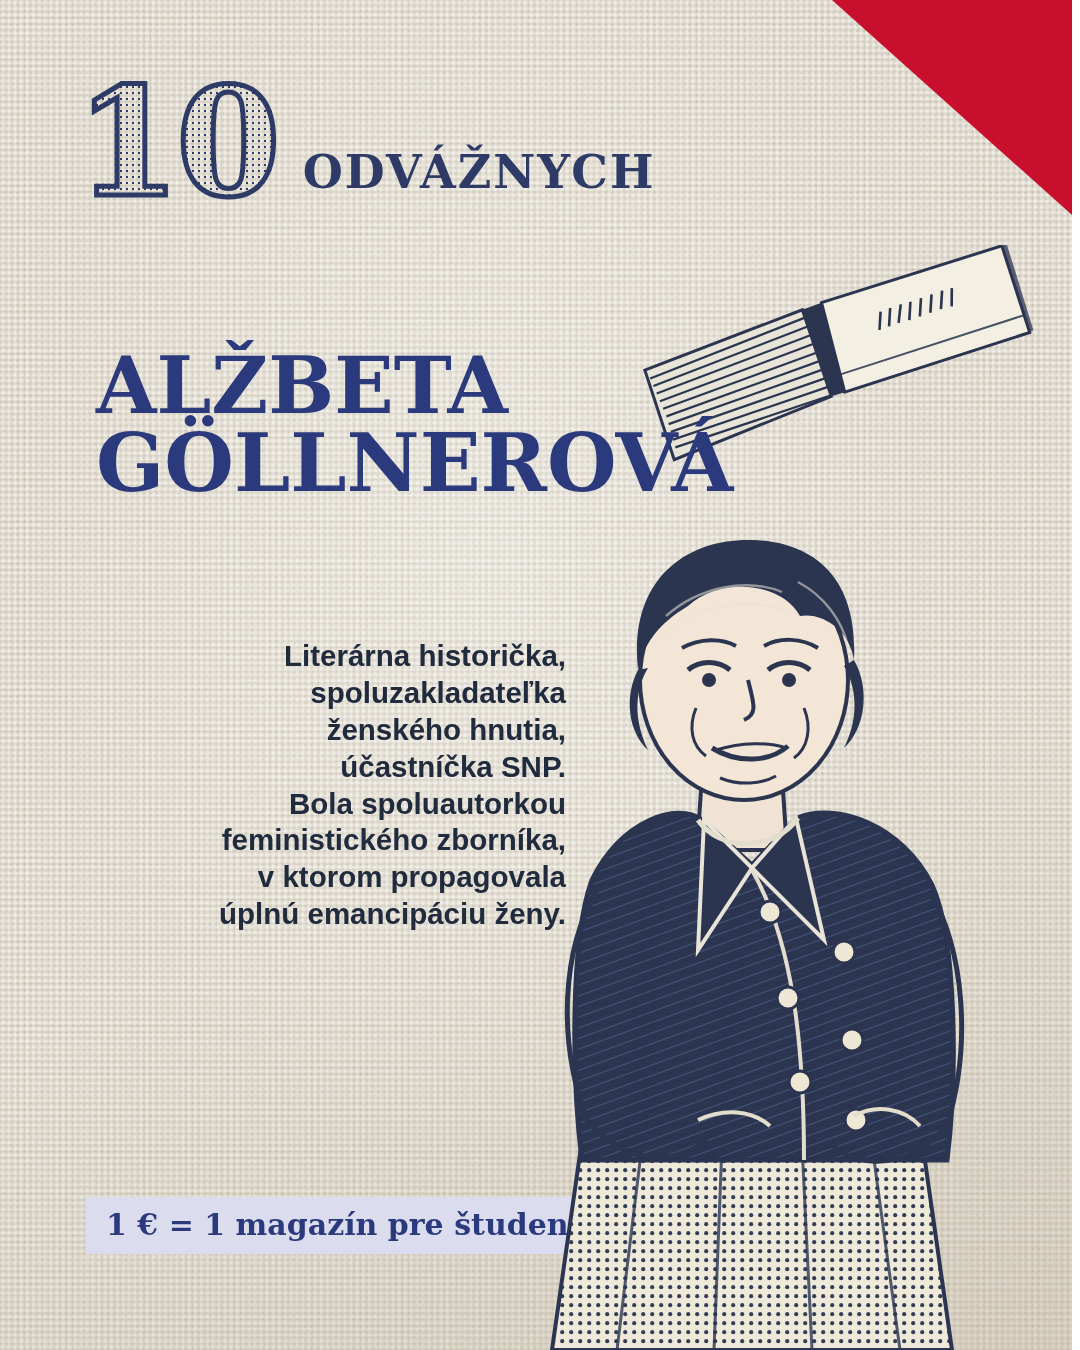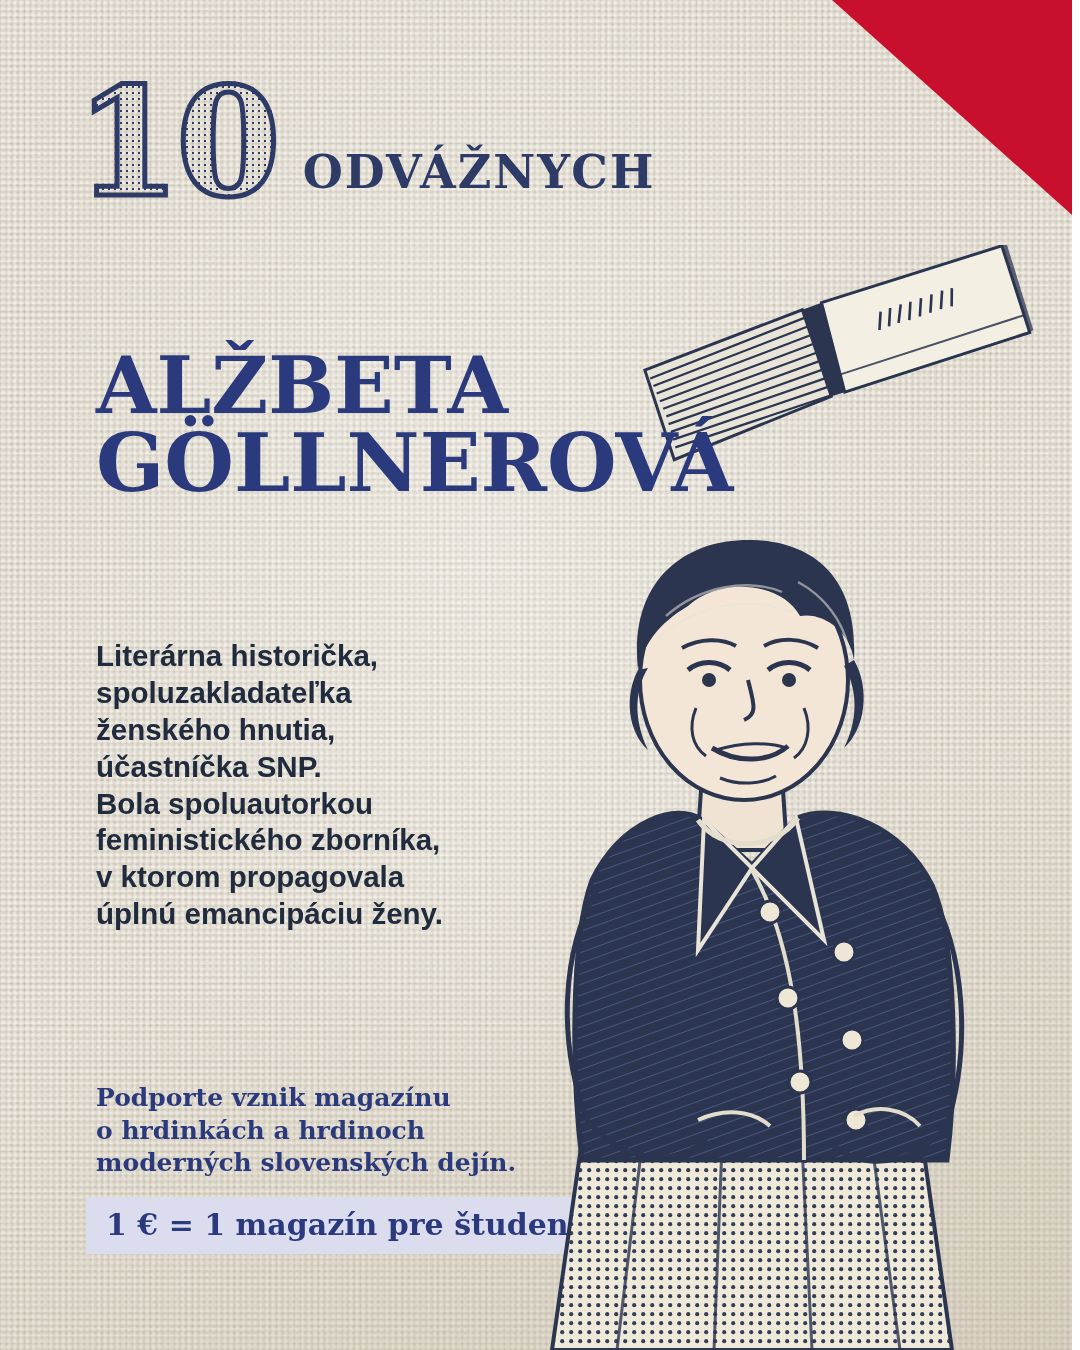--- a/index.html
+++ b/index.html
@@ -124,20 +124,21 @@
     position: absolute;
     left: 96px;
     top: 638px;
     width: 470px;
     font-family: "Liberation Sans", sans-serif;
     font-weight: bold;
     font-size: 29.5px;
     line-height: 1.25;
     color: #202b3d;
     white-space: pre-line;
+    text-align: right;
   }
 
   
   .support {
     position: absolute;
     left: 96px;
     top: 1082px;
     width: 470px;
     font-family: "DejaVu Serif", serif;
     font-weight: 700;
@@ -243,23 +244,20 @@
 
   <div class="bio">Literárna historička,
 spoluzakladateľka
 ženského hnutia,
 účastníčka SNP.
 Bola spoluautorkou
 feministického zborníka,
 v ktorom propagovala
 úplnú emancipáciu ženy.</div>
 
-  <div class="support">Podporte vznik magazínu
-o hrdinkách a hrdinoch
-moderných slovenských dejín.</div>
   <div class="pricetag">1 € = 1 magazín pre študenta</div>
 
   <div class="portrait">
     <svg viewBox="0 0 620 830" width="620" height="830" aria-hidden="true">
       <defs>
         <pattern id="dots" width="9" height="9" patternUnits="userSpaceOnUse">
           <circle cx="2.2" cy="2.2" r="2.1" fill="#2b3550"></circle>
         </pattern>
         <pattern id="hatch" width="10" height="10" patternUnits="userSpaceOnUse" patternTransform="rotate(70)">
           <rect width="10" height="10" fill="#2b3550"></rect>

